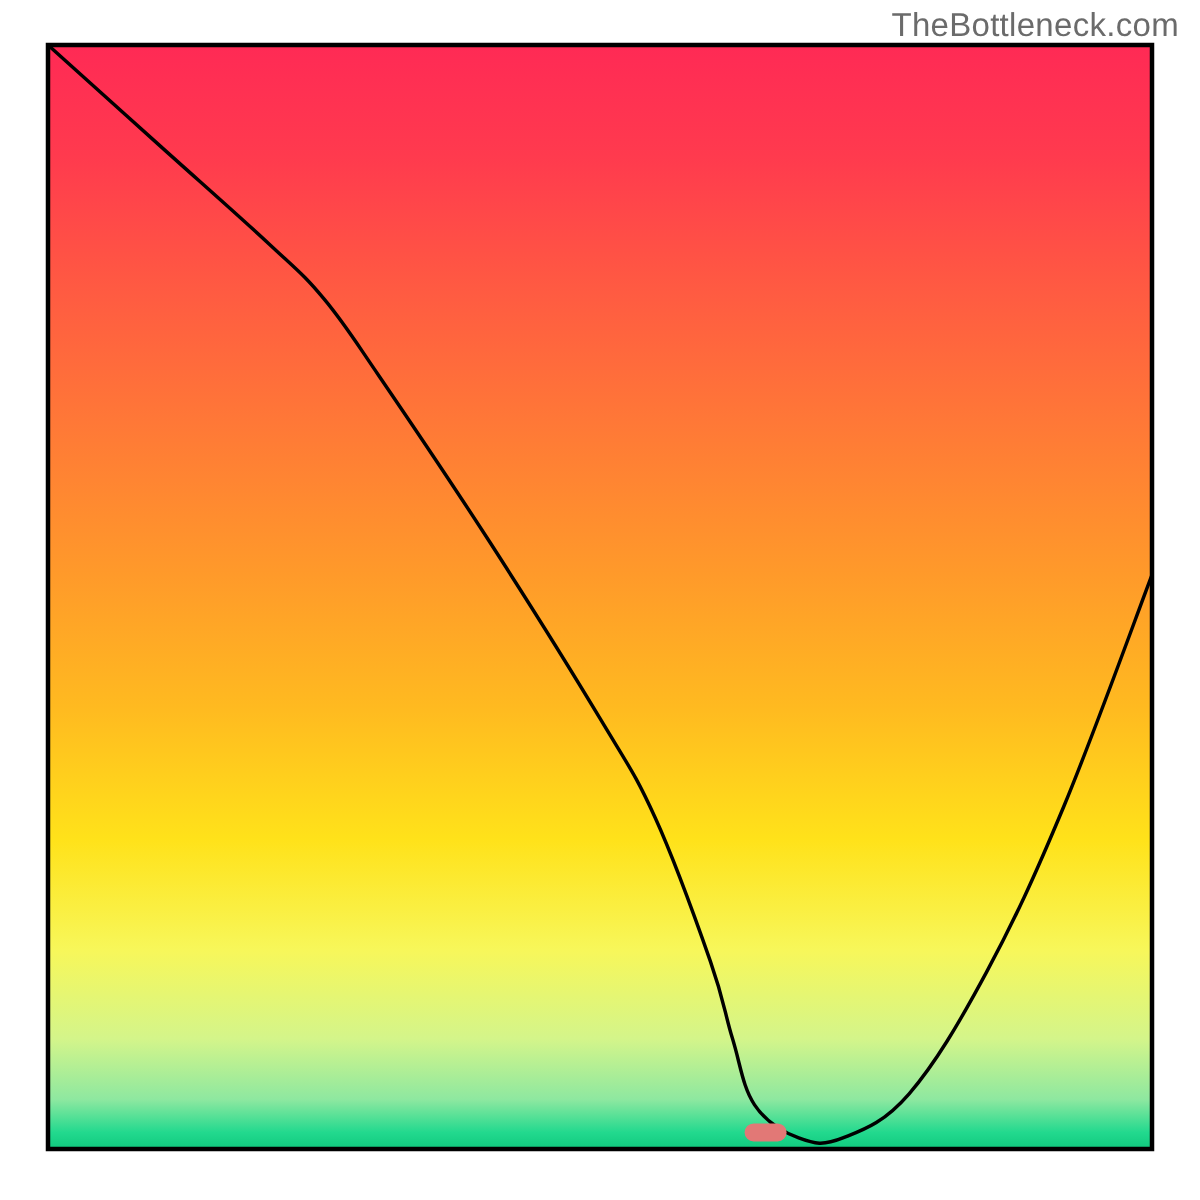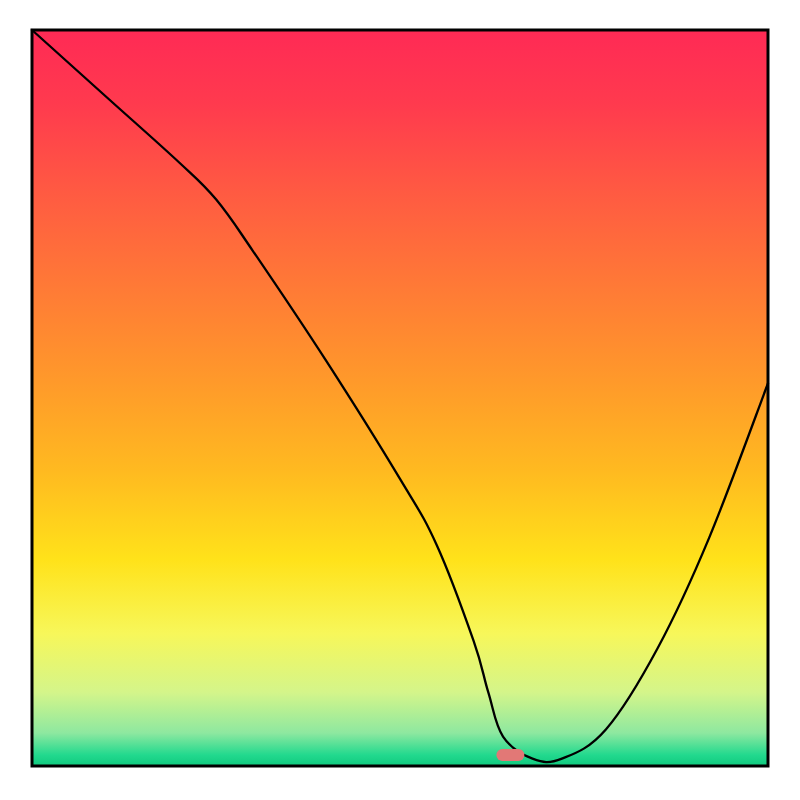--- a/index.html
+++ b/index.html
@@ -28,20 +28,21 @@
     position: absolute;
     top: 28px;
     left: 30px;
     width: 740px;
     height: 740px;
   }
 </style>
 </head>
 <body>
 <div class="container">
+  <div class="watermark">TheBottleneck.com</div>
   <svg class="plot" viewBox="0 0 740 740">
     <defs>
       <linearGradient id="bg-grad" x1="0" y1="0" x2="0" y2="1">
           <stop offset="0%" stop-color="#ff2a55"></stop>
           <stop offset="10%" stop-color="#ff3a4e"></stop>
           <stop offset="22%" stop-color="#ff5a42"></stop>
           <stop offset="35%" stop-color="#ff7a36"></stop>
           <stop offset="48%" stop-color="#ff9a2a"></stop>
           <stop offset="60%" stop-color="#ffba20"></stop>
           <stop offset="72%" stop-color="#ffe21a"></stop>

